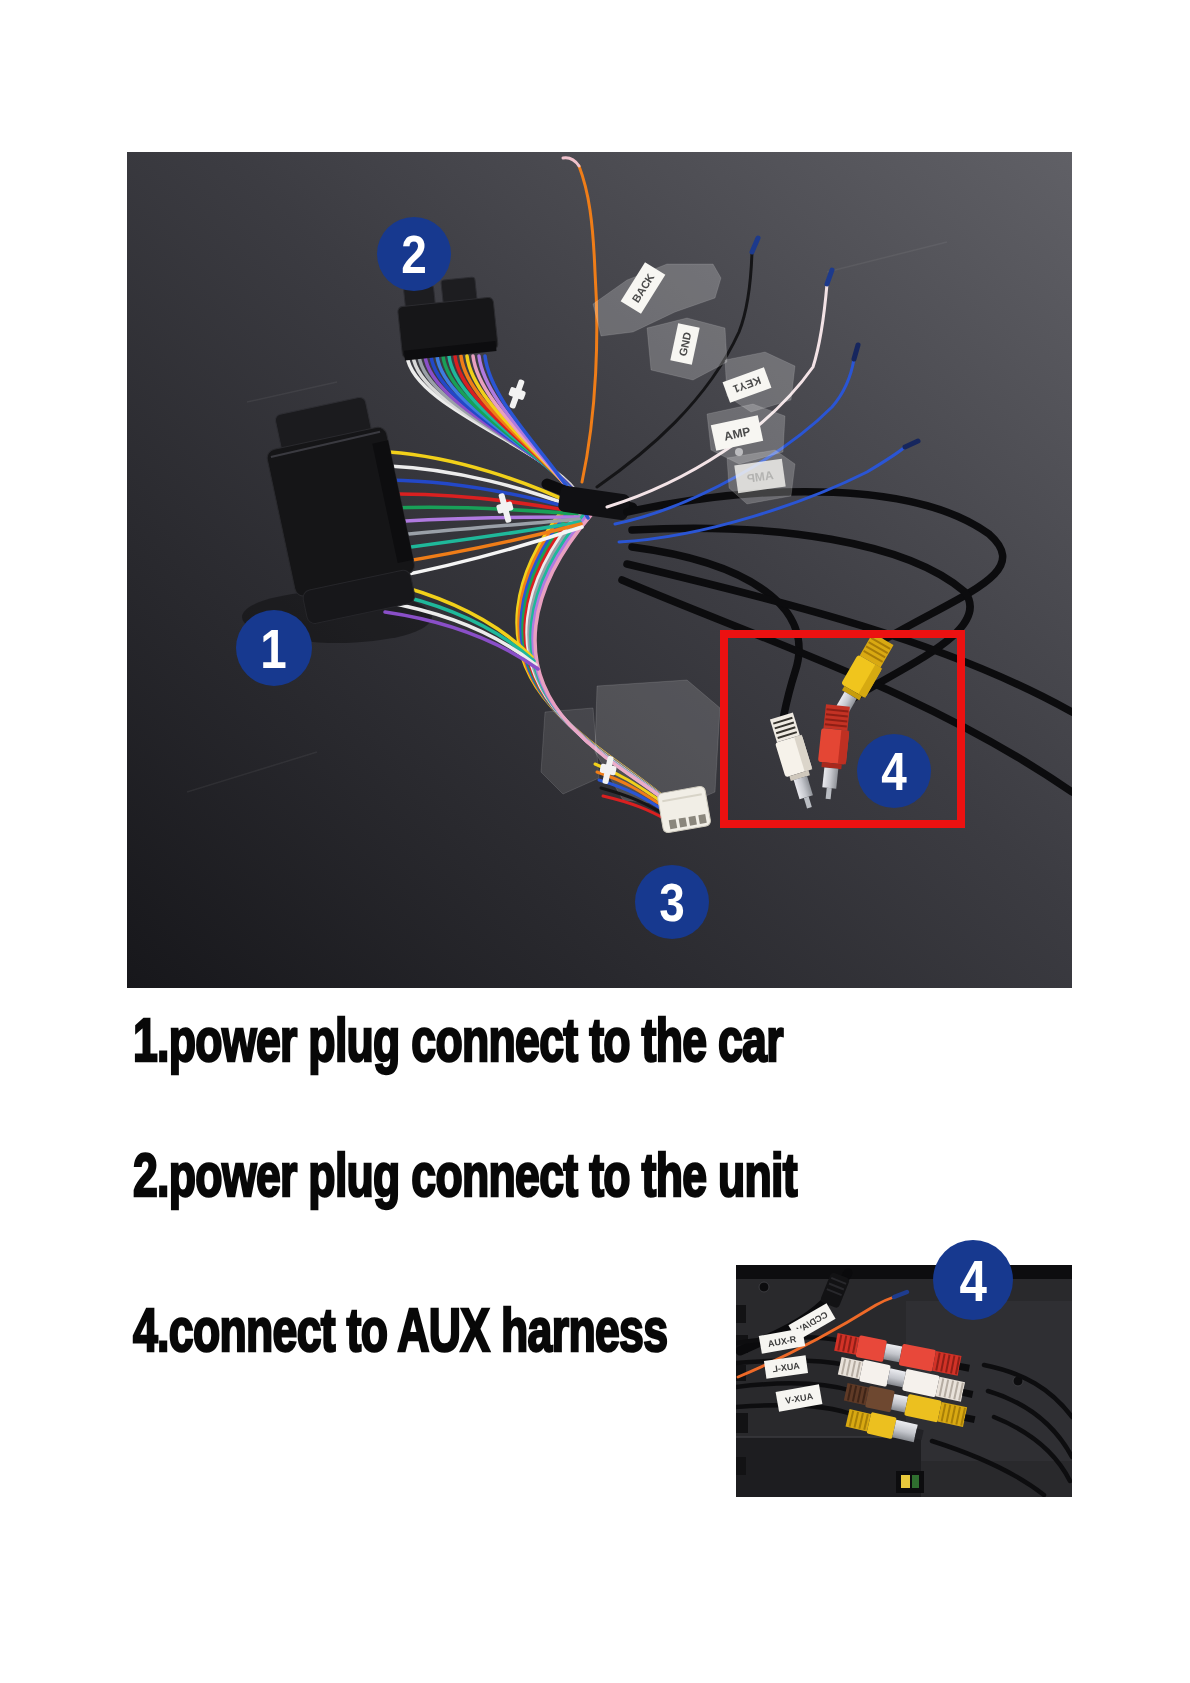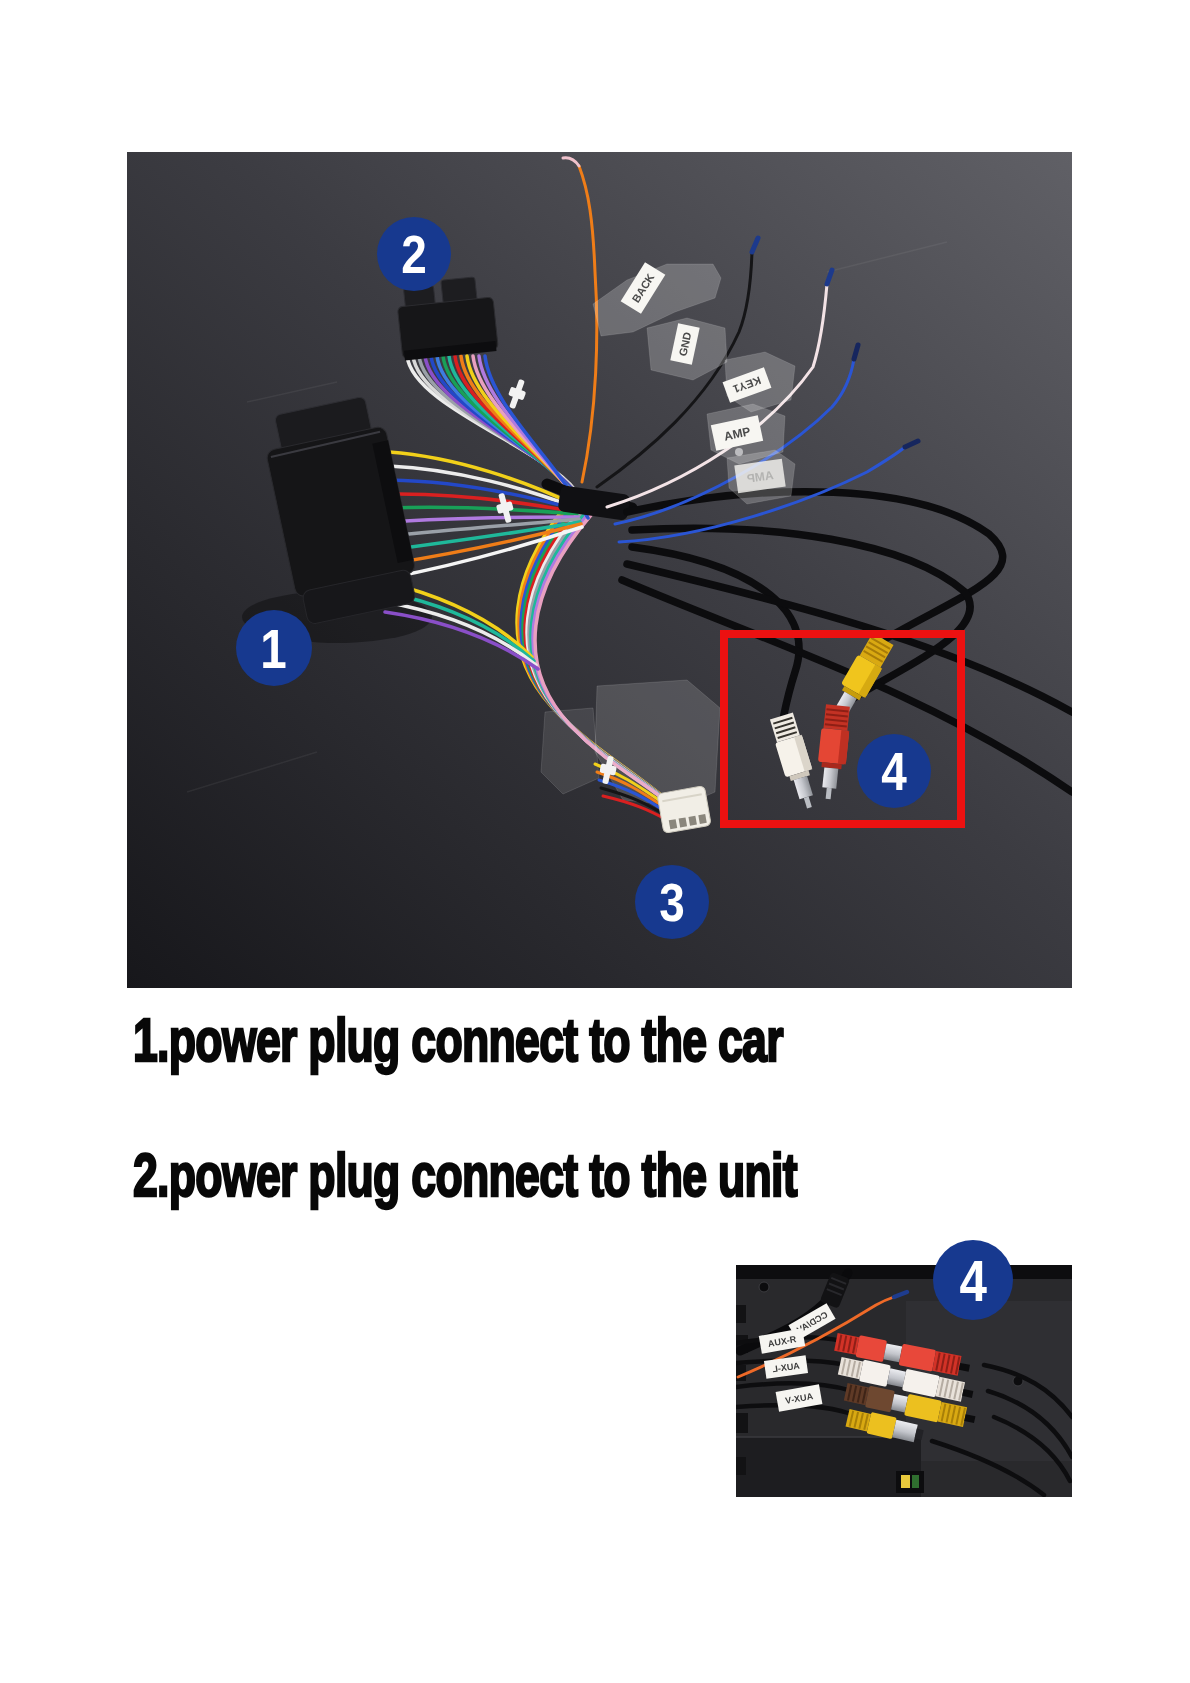--- a/index.html
+++ b/index.html
@@ -362,14 +362,15 @@
     </div>
   <div class="badge b4a">
       <span>4</span>
     </div>
   <div class="badge b4b">
       <span>4</span>
     </div>
 
   <div class="caption c1"><span class="cap-inner">1.power plug connect to the car</span></div>
   <div class="caption c2"><span class="cap-inner">2.power plug connect to the unit</span></div>
+  <div class="caption c4"><span class="cap-inner">4.connect to AUX harness</span></div>
 
 </div>
 
 </body></html>

